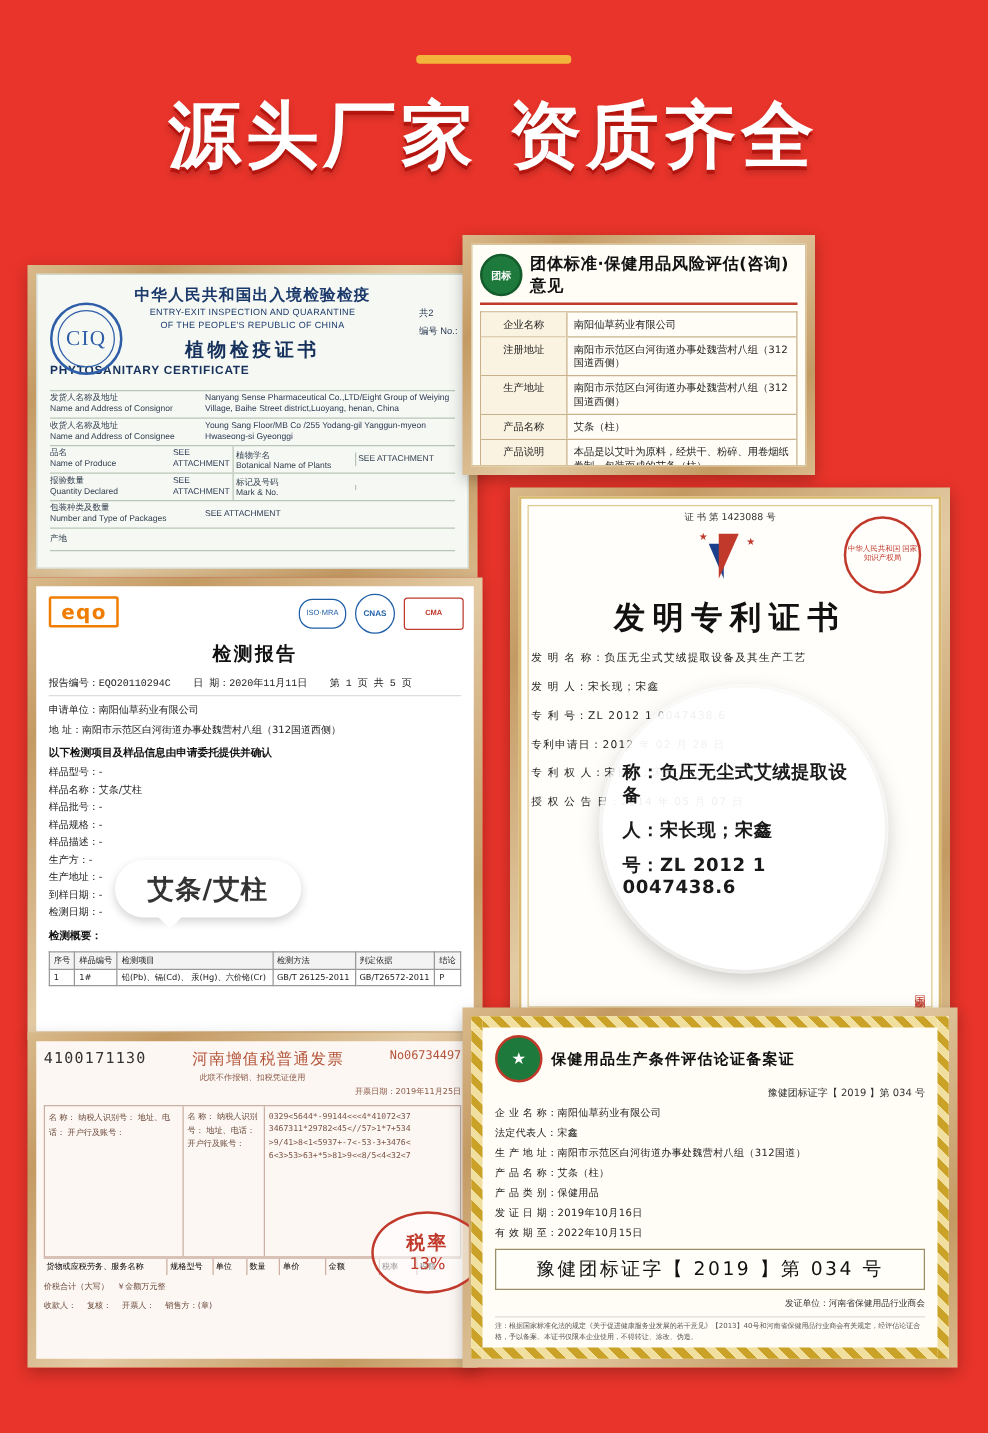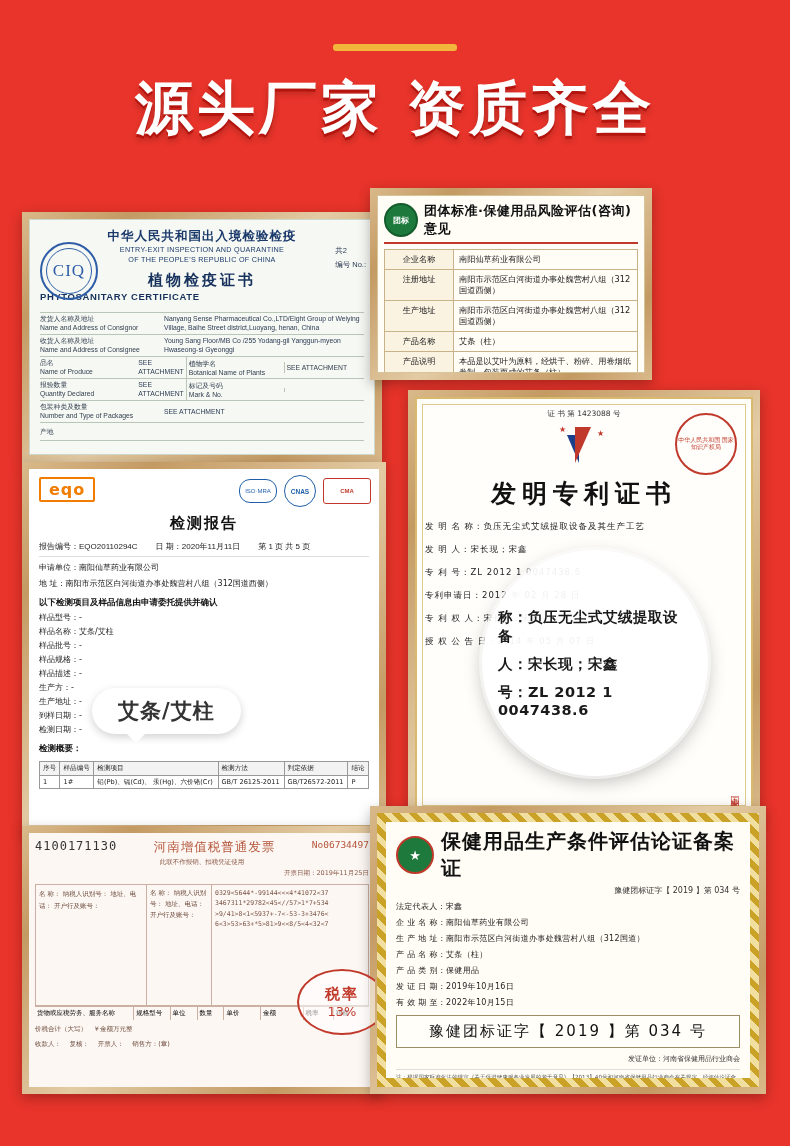--- a/index.html
+++ b/index.html
@@ -89,21 +89,21 @@
   .eqo-logo{
     display:inline-block;border:2px solid #f07d00;color:#f07d00;
     font-family:"DejaVu Sans",sans-serif;font-weight:bold;font-size:16px;
     padding:1px 8px;letter-spacing:1px;border-radius:2px;
   }
   .accred{position:absolute;right:8px;top:6px;display:flex;gap:7px;align-items:center;}
   .acc-c{width:36px;height:22px;border:1px solid #1e5fa8;border-radius:11px;color:#1e5fa8;font-size:6px;display:flex;align-items:center;justify-content:center;}
   .acc-o{width:30px;height:30px;border:1px solid #1e5fa8;border-radius:50%;color:#1e5fa8;font-size:6.5px;display:flex;align-items:center;justify-content:center;font-weight:bold;}
   .acc-m{width:46px;height:24px;border:1px solid #c0392b;color:#c0392b;font-size:6px;display:flex;align-items:center;justify-content:center;font-weight:bold;border-radius:3px;}
   .rpt-title{font-family:"DejaVu Sans",sans-serif;font-size:15px;font-weight:bold;text-align:center;margin:12px 0 8px;letter-spacing:2px;color:#111;}
-  .rpt-meta{display:flex;font-size:8px;color:#222;gap:18px;border-bottom:1px solid #ddd;padding-bottom:4px;font-family:Liberation Sans, sans-serif;}
+  .rpt-meta{display:flex;font-size:8px;color:#222;gap:18px;border-bottom:1px solid #ddd;padding-bottom:4px;font-family:Liberation Mono, monospace;}
   .rpt-line{font-size:8px;color:#222;margin-top:5px;font-family:"DejaVu Sans",sans-serif;}
   .sect-h{font-size:8.5px;font-weight:bold;margin-top:8px;font-family:"DejaVu Sans",sans-serif;color:#111;}
   .kv{font-size:8px;margin-top:3px;color:#222;font-family:"DejaVu Sans",sans-serif;}
   .res-tbl{margin-top:6px;width:100%;border-collapse:collapse;font-size:6.6px;font-family:"DejaVu Sans",sans-serif;}
   .res-tbl th,.res-tbl td{border:1px solid #999;padding:2px 3px;text-align:left;color:#222;line-height:1.3;}
   .res-tbl th{background:#f3f3f3;font-weight:normal;}
   .bubble{
     position:absolute;left:92px;top:688px;
     background:#fff;border-radius:26px;padding:9px 26px;
     font-family:"DejaVu Sans",sans-serif;font-size:21px;color:#333;font-weight:bold;
@@ -171,21 +171,21 @@
   #cert-health{left:370px;top:806px;width:396px;height:288px;}
   #cert-health .inner{
     background:#fffdf5;
     border:9px solid transparent;
     border-image:repeating-linear-gradient(45deg,#c9a227 0 6px,#f1dfa0 6px 12px) 9;
     padding:6px 10px;
   }
   .hl-head{display:flex;align-items:center;gap:7px;}
   .hl-seal{width:34px;height:34px;border-radius:50%;background:#1d7a3c;border:2px solid #c0392b;flex:none;position:relative;}
   .hl-seal:after{content:"★";position:absolute;left:50%;top:50%;transform:translate(-50%,-50%);color:#fff;font-size:13px;}
-  .hl-title{font-family:"DejaVu Sans",sans-serif;font-size:20px;font-weight:bold;color:#111;letter-spacing:1px;}
+  .hl-title{font-family:"DejaVu Sans",sans-serif;font-size:12px;font-weight:bold;color:#111;letter-spacing:1px;}
   .hl-no{font-size:8px;color:#333;text-align:right;margin-top:3px;font-family:"DejaVu Sans",sans-serif;}
   .hl-row{font-size:8px;color:#222;margin-top:5px;font-family:"DejaVu Sans",sans-serif;letter-spacing:.3px;}
   .hl-box{
     margin-top:7px;border:1px solid #9b8e66;background:#fffef9;
     padding:6px 8px;font-family:"DejaVu Sans",sans-serif;font-size:15px;color:#111;letter-spacing:2px;text-align:center;
   }
   .hl-foot{font-size:7px;color:#333;text-align:right;margin-top:6px;font-family:"DejaVu Sans",sans-serif;}
   .hl-note{font-size:5.6px;color:#555;line-height:1.55;margin-top:5px;border-top:1px solid #ddd;padding-top:3px;font-family:"DejaVu Sans",sans-serif;}
 </style>
 </head>
@@ -437,22 +437,22 @@
   </div>
 
   <div class="frame" id="cert-health">
     <div class="inner">
       <div class="hl-head">
         <div class="hl-seal"></div>
         <div class="hl-title">保健用品生产条件评估论证备案证</div>
       </div>
       <div class="hl-no">豫健团标证字【 2019 】第 034 号</div>
 
+      <div class="hl-row"><span>企 业 名 称：</span><span>南阳仙草药业有限公司</span></div>
       <div class="hl-row"><span>法定代表人：</span><span>宋鑫</span></div>
-      <div class="hl-row"><span>企 业 名 称：</span><span>南阳仙草药业有限公司</span></div>
       <div class="hl-row"><span>生 产 地 址：</span><span>南阳市示范区白河街道办事处魏营村八组（312国道）</span></div>
       <div class="hl-row"><span>产 品 名 称：</span><span>艾条（柱）</span></div>
       <div class="hl-row"><span>产 品 类 别：</span><span>保健用品</span></div>
       <div class="hl-row"><span>发 证 日 期：</span><span>2019年10月16日</span></div>
       <div class="hl-row"><span>有 效 期 至：</span><span>2022年10月15日</span></div>
 
       <div class="hl-box">豫健团标证字【 2019 】第 034 号</div>
 
       <div class="hl-foot"><span>发证单位：</span><span>河南省保健用品行业商会</span></div>
       <div class="hl-note">注：根据国家标准化法的规定《关于促进健康服务业发展的若干意见》【2013】40号和河南省保健用品行业商会有关规定，经评估论证合格，予以备案。本证书仅限本企业使用，不得转让、涂改、伪造。</div>

